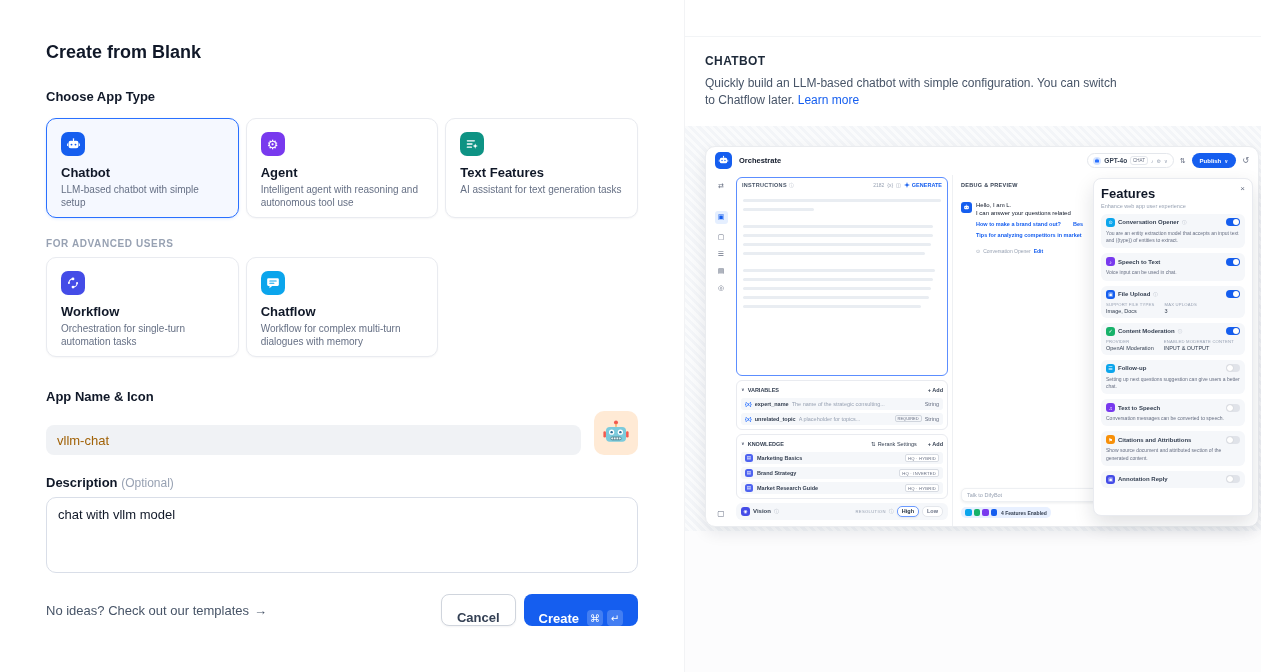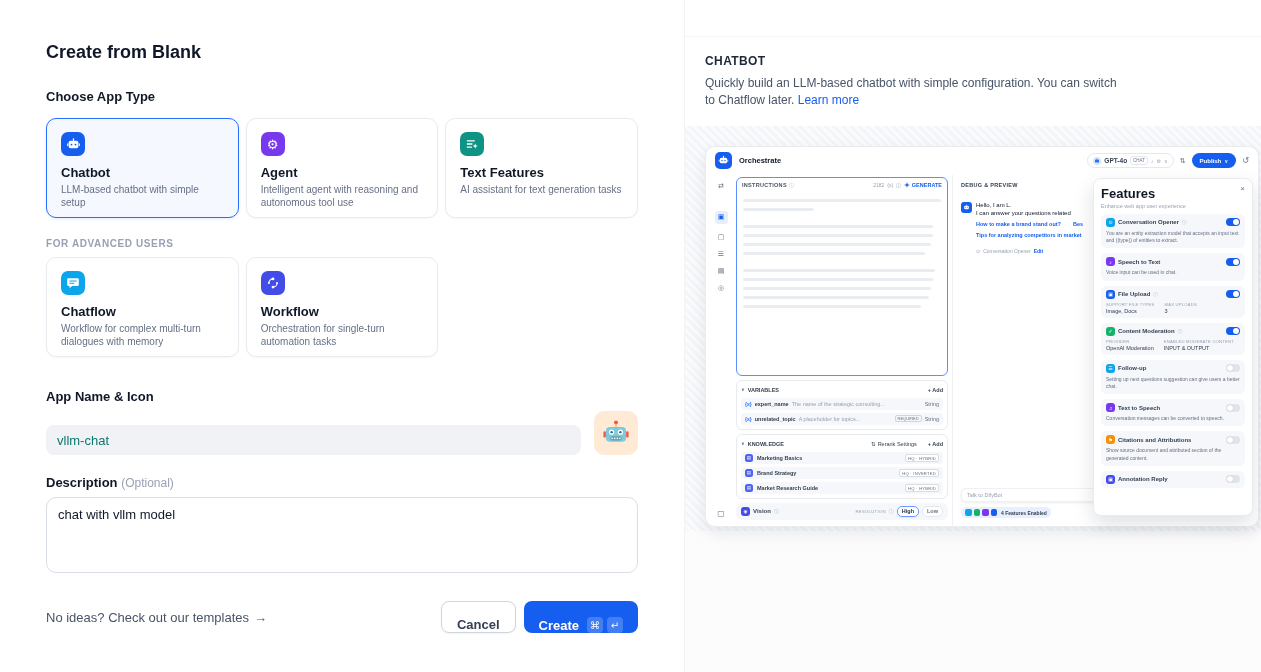--- a/index.html
+++ b/index.html
@@ -16,24 +16,24 @@
   .card { background:#fff; border:1px solid #e9ebf0; border-radius:10px; padding:13px 14px; height:100px; cursor:pointer; box-shadow:0 1px 2px rgba(16,24,40,.04); }
   .card.selected { border:1px solid #2970ff; background:#f5f8ff; box-shadow:0 1px 3px rgba(41,112,255,.15); }
   .type-ic { width:24px; height:24px; border-radius:7px; display:flex; align-items:center; justify-content:center; margin-bottom:9px; color:#fff; }
   .ic-chatbot { background:#155eef; } .ic-agent { background:#7839ee; font-size:13px; }
   .ic-textgen { background:#0e9384; } .ic-chatflow { background:#0ba5ec; } .ic-workflow { background:#444ce7; }
   .card-name { font-size:13px; font-weight:600; color:#101828; margin-bottom:3px; }
   .card-desc { font-size:10px; color:#667085; line-height:1.32; }
   .form-label { font-size:13px; font-weight:600; color:#101828; margin-bottom:7px; }
   .form-label .opt { font-weight:400; color:#98a2b3; font-size:12px; }
   .name-row { display:flex; align-items:flex-end; gap:13px; margin-bottom:20px; }
-  .name-input { flex:1; height:30px; background:#f0f2f5; border:none; outline:none; border-radius:8px; padding:0 11px; font-size:13px; color:#0f766e; font-family:inherit; }
+  .name-input { flex:1; height:30px; background:#f0f2f5; border:none; outline:none; border-radius:8px; padding:0 11px; font-size:13px; color:#a16207; font-family:inherit; }
   .icon-btn { width:44px; height:44px; border-radius:10px; background:#ffead5; display:flex; align-items:center; justify-content:center; border:none; cursor:pointer; }
   .icon-btn svg { width:28px; height:28px; }
-  .desc-area { width:100%; height:76px; border:1px solid #d9dee8; border-radius:10px; padding:9px 11px; font-size:13px; color:#101828; font-family:inherit; resize:none; outline:none; margin-bottom:24px; }
+  .desc-area { width:100%; height:76px; border:1px solid #d9dee8; border-radius:10px; padding:9px 11px; font-size:13px; color:#101828; font-family:inherit; resize:none; outline:none; margin-bottom:17px; }
   .m-footer { display:flex; align-items:center; justify-content:space-between; }
   .tpl-link { font-size:13px; color:#475467; cursor:pointer; display:flex; align-items:center; gap:5px; }
   .btn-row { display:flex; gap:8px; }
   .btn { height:32px; border-radius:8px; font-size:13px; font-weight:600; display:inline-flex; align-items:flex-end; padding:0 15px; cursor:pointer; font-family:inherit; }
   .btn.cancel { background:#fff; border:1px solid #d0d5dd; color:#344054; box-shadow:0 1px 2px rgba(16,24,40,.05); }
   .btn.create { background:#155eef; border:none; color:#fff; gap:4px; }
   .btn.create .lbl { margin-right:4px; }
   .key { width:16px; height:16px; border-radius:4px; background:rgba(255,255,255,.2); font-size:10px; display:flex; align-items:center; justify-content:center; font-weight:400; }
 
   
@@ -170,46 +170,46 @@
           </svg>
       </div>
       <div class="card-name">Text Features</div>
       <div class="card-desc">AI assistant for text generation tasks</div>
     </div>
   </div>
 
   <div class="sec-label">FOR ADVANCED USERS</div>
   <div class="cards adv">
     <div class="card">
-      <div class="type-ic ic-chatflow">
-        <svg width="14" height="14" viewBox="0 0 24 24">
-            <path fill="#fff" d="M4 4h16a2 2 0 0 1 2 2v9a2 2 0 0 1-2 2h-9.5L6 21v-4H4a2 2 0 0 1-2-2V6a2 2 0 0 1 2-2z"></path>
-            <g stroke="#0ba5ec" stroke-width="1.8" stroke-linecap="round">
-              <path d="M6.5 8.5h11M6.5 12.5h7"></path>
-            </g>
-          </svg>
-      </div>
-      <div class="card-name">Chatflow</div>
-      <div class="card-desc">Workflow for complex multi-turn dialogues with memory</div>
-    </div>
-    <div class="card">
       <div class="type-ic ic-workflow">
         <svg width="14" height="14" viewBox="0 0 24 24">
             <g fill="none" stroke="#fff" stroke-width="2">
               <path d="M5 12a7 7 0 0 1 7-7"></path>
               <path d="M19 12a7 7 0 0 1-7 7"></path>
             </g>
             <circle cx="12" cy="5" r="2.4" fill="#fff"></circle>
             <circle cx="12" cy="19" r="2.4" fill="#fff"></circle>
             <circle cx="5" cy="12" r="1.7" fill="#fff"></circle>
             <circle cx="19" cy="12" r="1.7" fill="#fff"></circle>
           </svg>
       </div>
       <div class="card-name">Workflow</div>
       <div class="card-desc">Orchestration for single-turn automation tasks</div>
+    </div>
+    <div class="card">
+      <div class="type-ic ic-chatflow">
+        <svg width="14" height="14" viewBox="0 0 24 24">
+            <path fill="#fff" d="M4 4h16a2 2 0 0 1 2 2v9a2 2 0 0 1-2 2h-9.5L6 21v-4H4a2 2 0 0 1-2-2V6a2 2 0 0 1 2-2z"></path>
+            <g stroke="#0ba5ec" stroke-width="1.8" stroke-linecap="round">
+              <path d="M6.5 8.5h11M6.5 12.5h7"></path>
+            </g>
+          </svg>
+      </div>
+      <div class="card-name">Chatflow</div>
+      <div class="card-desc">Workflow for complex multi-turn dialogues with memory</div>
     </div>
   </div>
 
   <div class="form-label">App Name &amp; Icon</div>
   <div class="name-row">
     <input class="name-input" value="vllm-chat" style="">
     <button class="icon-btn">
       <svg viewBox="0 0 32 32">
           <circle cx="16" cy="4" r="2.3" fill="#f25a4f"></circle>
           <rect x="15.1" y="5.6" width="1.8" height="3.4" fill="#f7b267"></rect>

